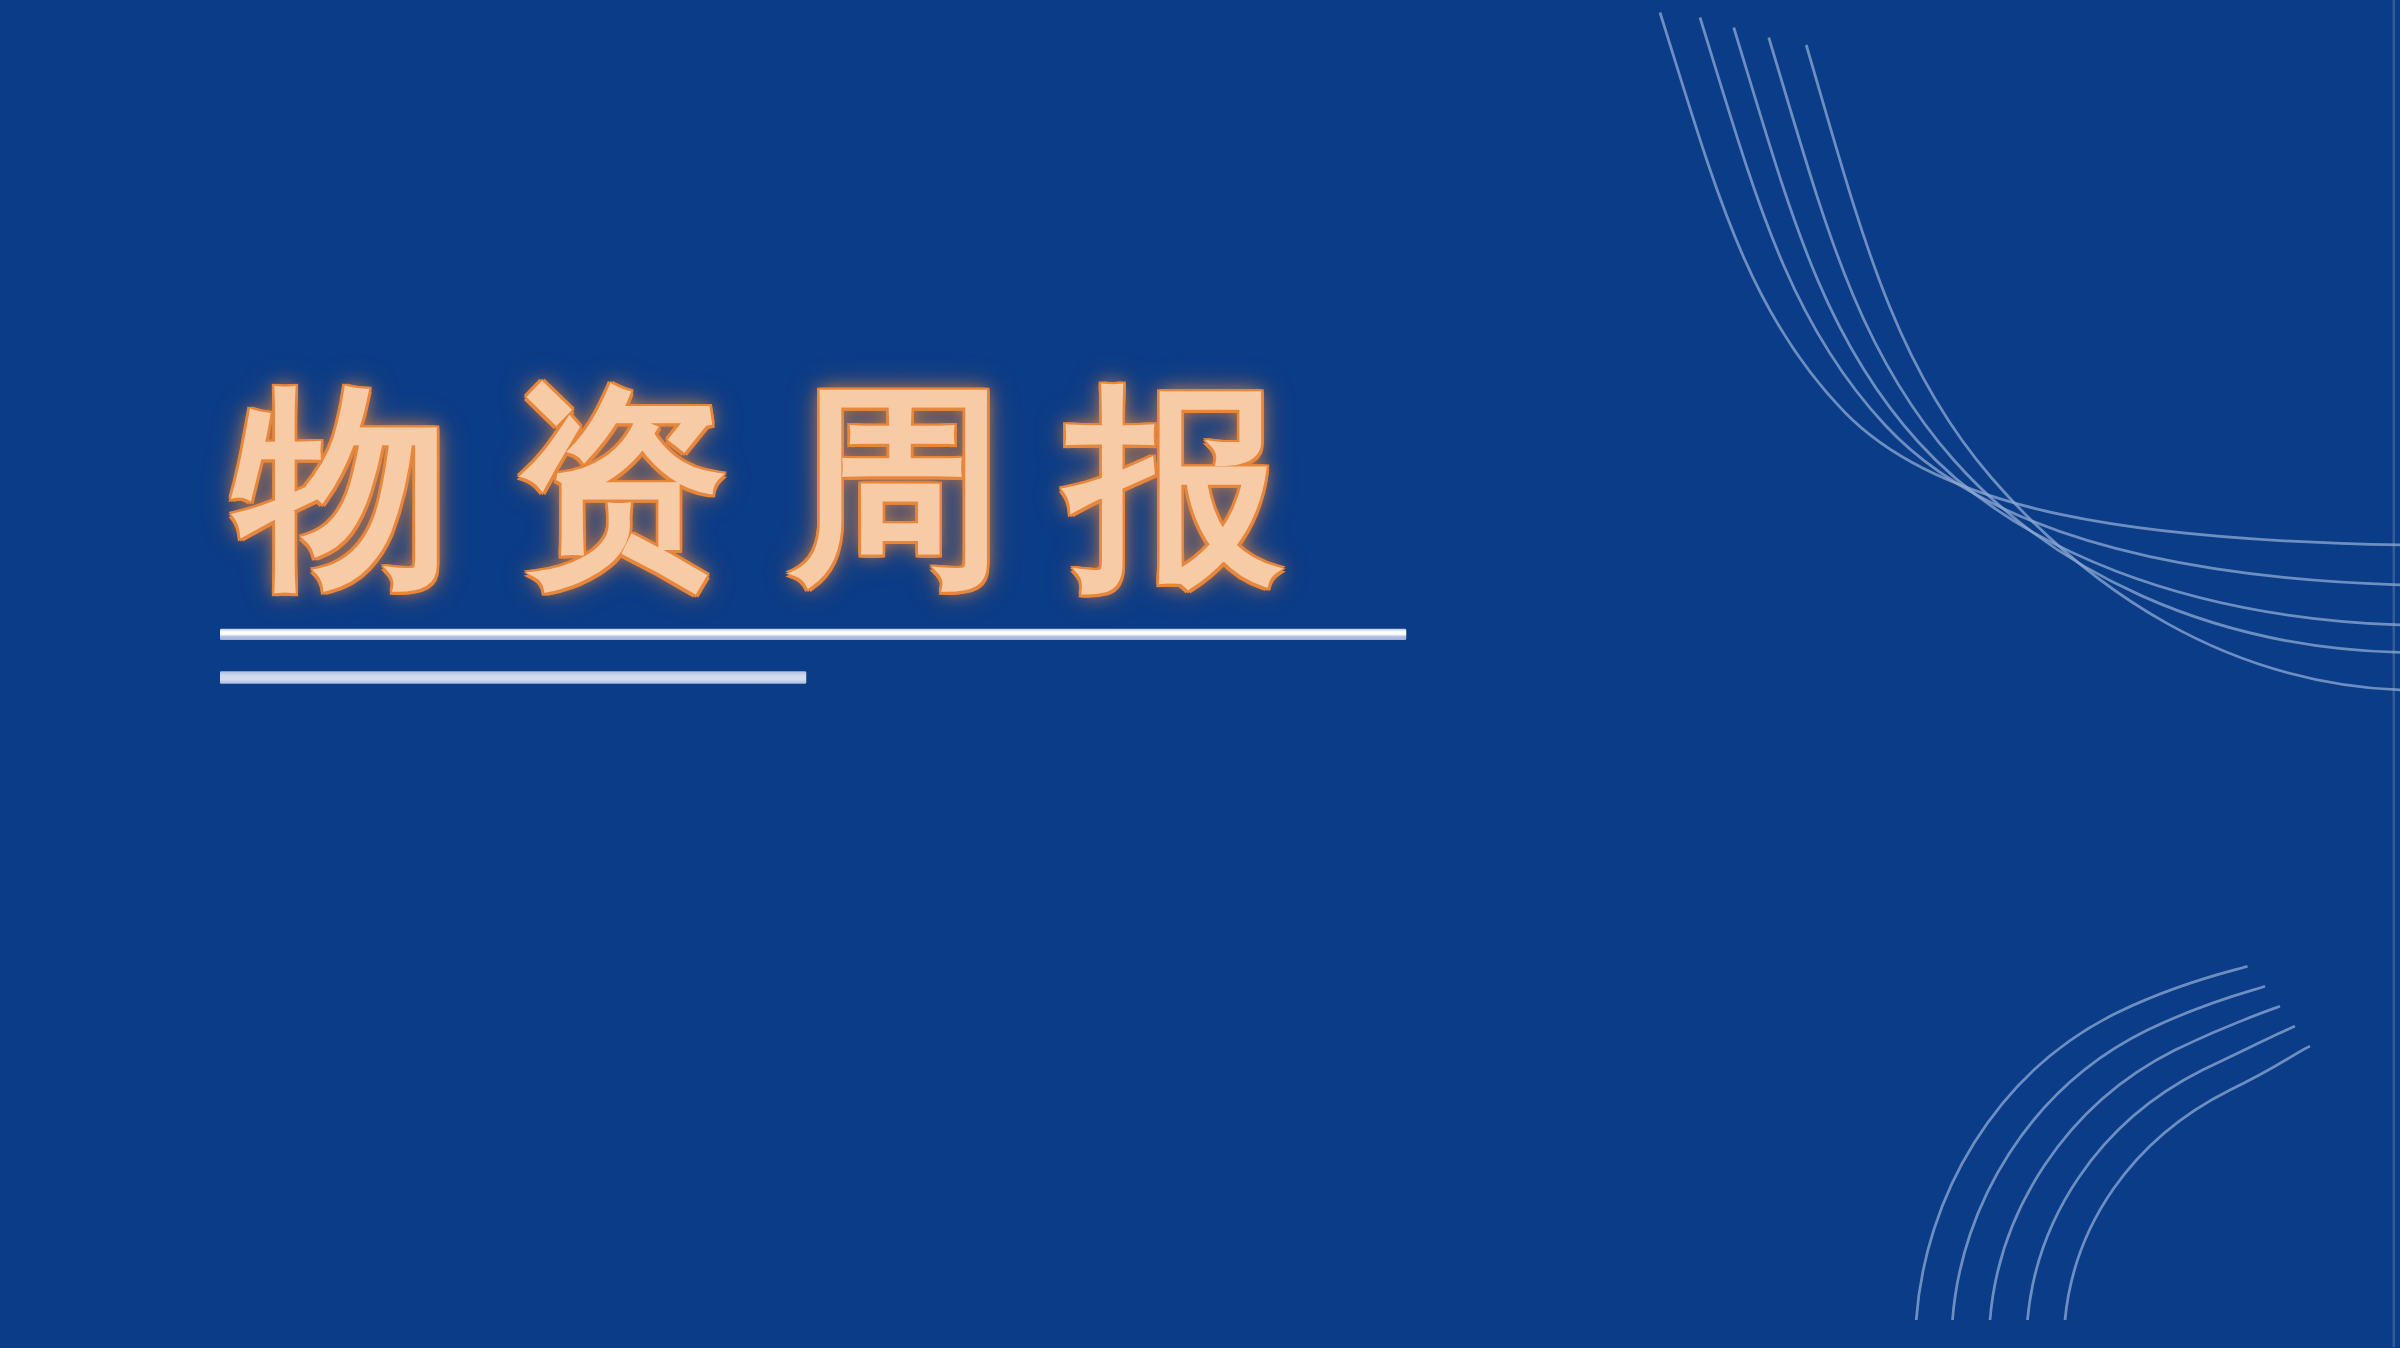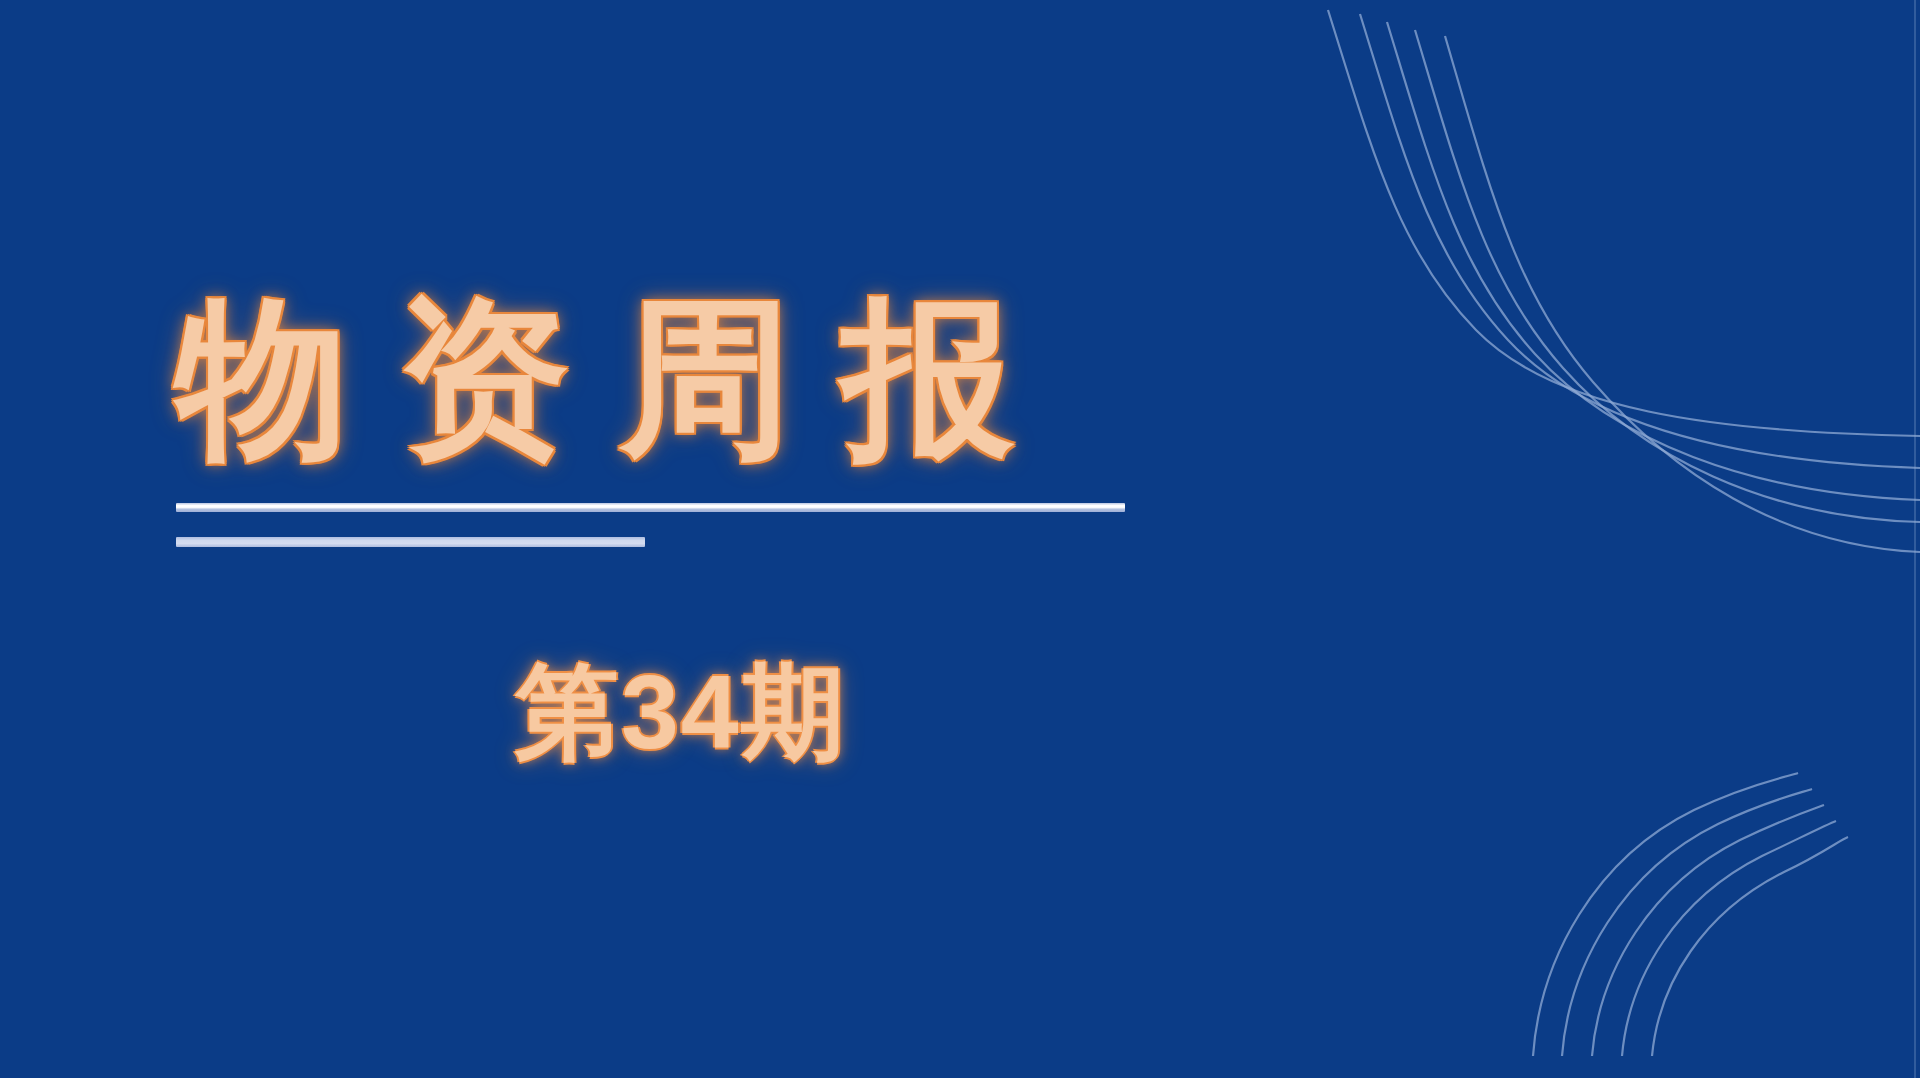--- a/index.html
+++ b/index.html
@@ -48,21 +48,21 @@
   }
 
   
   #title-block {
     position: absolute;
     left: 176px;
     top: 292px;
     width: 1000px;
   }
   #page-title {
-    margin: 0;
+    margin: 12px;
     font-size: 172px;
     line-height: 1.0;
     font-weight: 700;
     letter-spacing: 50px;
     white-space: nowrap;
     color: #f6cba6;
     text-shadow:
       -2px  0   0 #e8873c,
        2px  0   0 #e8873c,
        0   -2px 0 #e8873c,
@@ -147,15 +147,14 @@
 
   <div id="title-block">
     <h1 id="page-title">物资周报</h1>
   </div>
 
   <div id="title-rules">
     <div class="rule" id="rule-primary"></div>
     <div class="rule" id="rule-secondary"></div>
   </div>
 
-  <h2 id="page-subtitle">第34期</h2>
 
 </div>
 
 </body></html>

